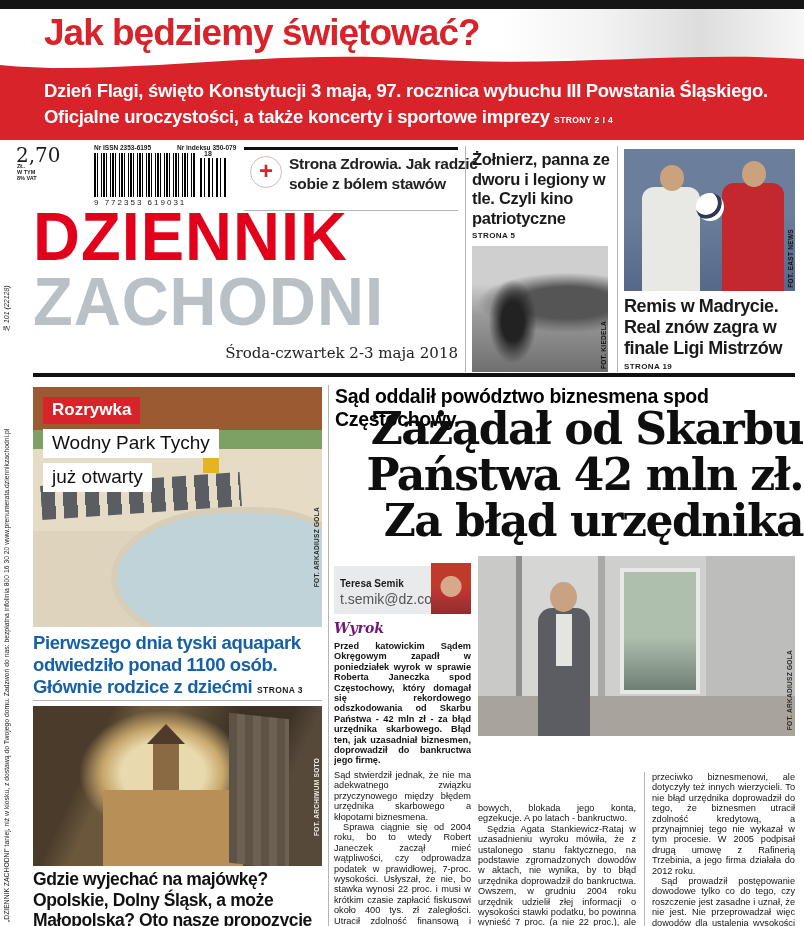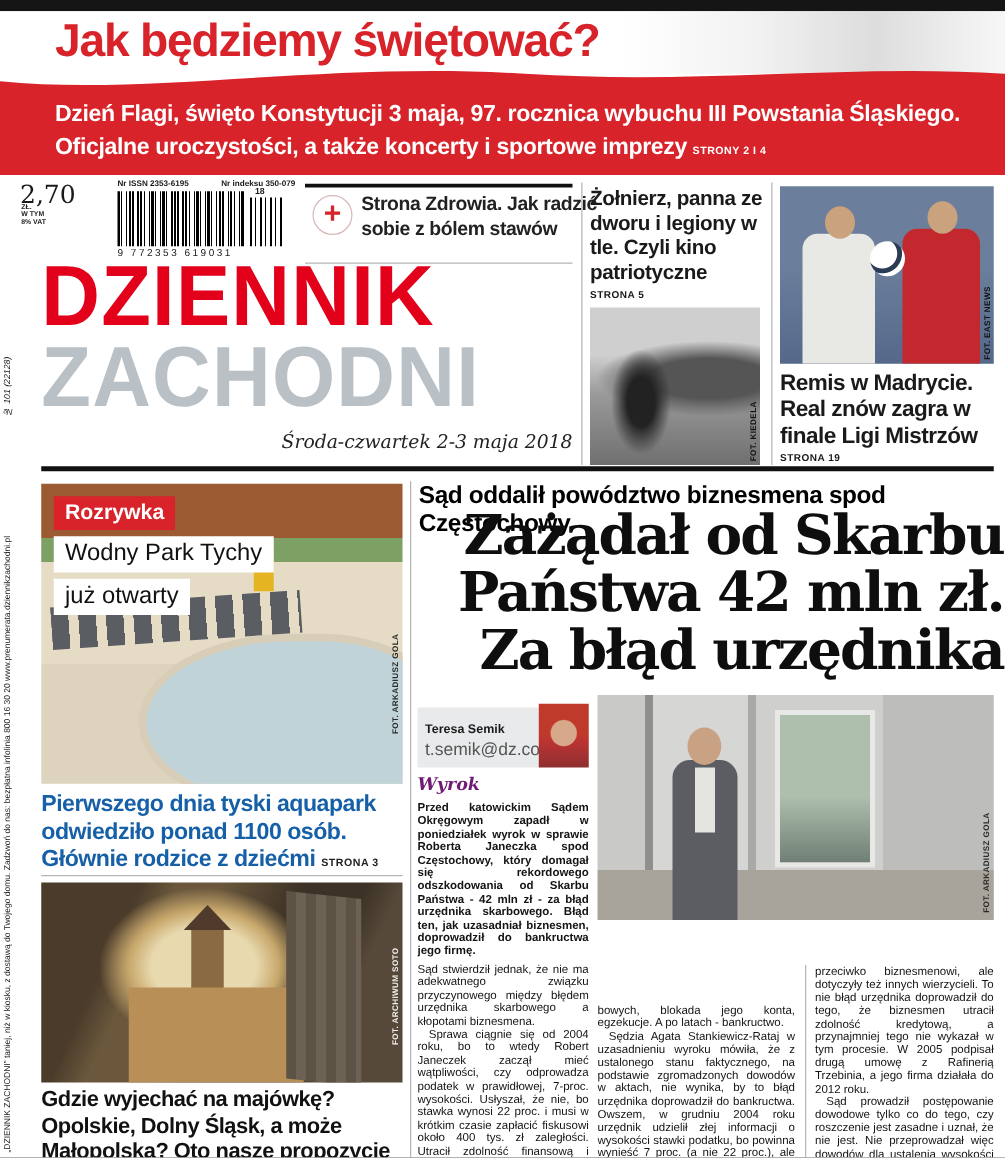--- a/index.html
+++ b/index.html
@@ -57,21 +57,21 @@
               color:#d8232a;font-size:24px;line-height:28px;text-align:center;font-weight:bold;">
     <span>+</span>
   </div>
   <div class="abs b" style="left:289px;top:155px;font-size:15.5px;letter-spacing:-.3px;color:#222;">Strona Zdrowia. Jak radzić</div>
   <div class="abs b" style="left:289px;top:175px;font-size:15.5px;letter-spacing:-.3px;color:#222;">sobie z bólem stawów</div>
   <div class="abs hairline" style="left:244px;top:210px;width:214px;height:1px;"></div>
 
   <div class="abs b" style="left:33px;top:203px;font-size:65px;line-height:64px;letter-spacing:1px;color:#e2001a;transform:scaleY(1.05);transform-origin:top left;">DZIENNIK</div>
   <div class="abs b" style="left:33px;top:268px;font-size:65px;line-height:64px;letter-spacing:1px;color:#b9c0c6;transform:scaleY(1.05);transform-origin:top left;">ZACHODNI</div>
 
-  <div class="abs serif" style="left:198px;top:344px;width:260px;text-align:right;font-style:italic;font-size:15px;color:#222;">Środa-czwartek 2-3 maja 2018</div>
+  <div class="abs serif" style="left:198px;top:344px;width:260px;text-align:right;font-size:15px;color:#222;">Środa-czwartek 2-3 maja 2018</div>
 
   <div class="abs hairline" style="left:465px;top:146px;width:1px;height:226px;"></div>
   <div class="abs hairline" style="left:617px;top:146px;width:1px;height:226px;"></div>
 
   <div class="abs b" style="left:472px;top:150px;width:140px;font-size:16.5px;line-height:19.5px;letter-spacing:-.3px;">Żołnierz, panna ze dworu i legiony w tle. Czyli kino patriotyczne</div>
   <div class="abs pageref" style="left:472px;top:231px;font-size:8px;">STRONA 5</div>
   <div class="abs photo" style="left:472px;top:246px;width:136px;height:126px;background:
           radial-gradient(ellipse 40px 70px at 30% 60%, #222 0 28%, transparent 60%),
           radial-gradient(ellipse 120px 40px at 70% 45%, #555 0 40%, transparent 75%),
           linear-gradient(180deg,#cfcfcf 0 30%,#9a9a9a 55%,#6f6f6f 100%);">

